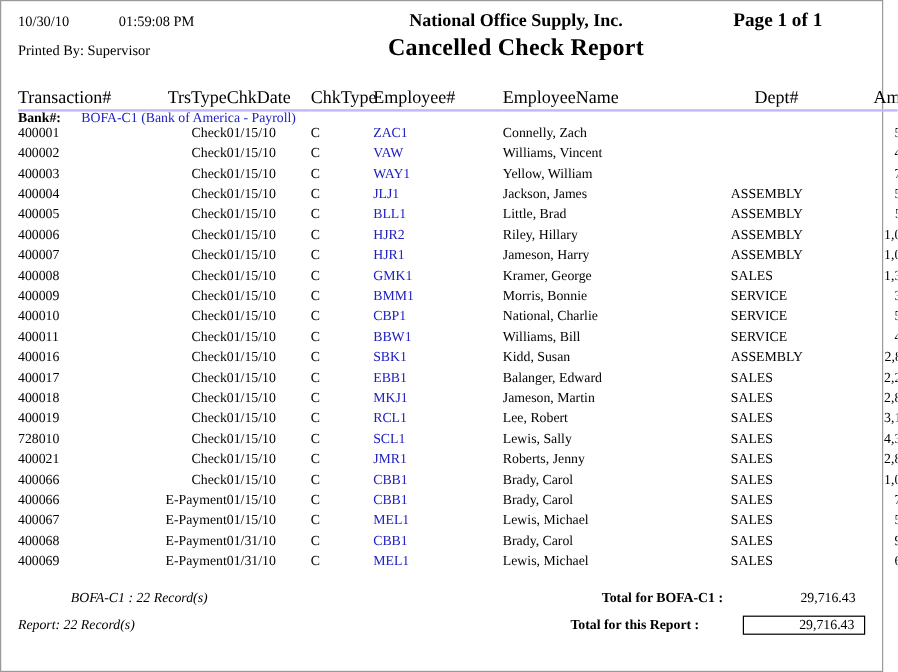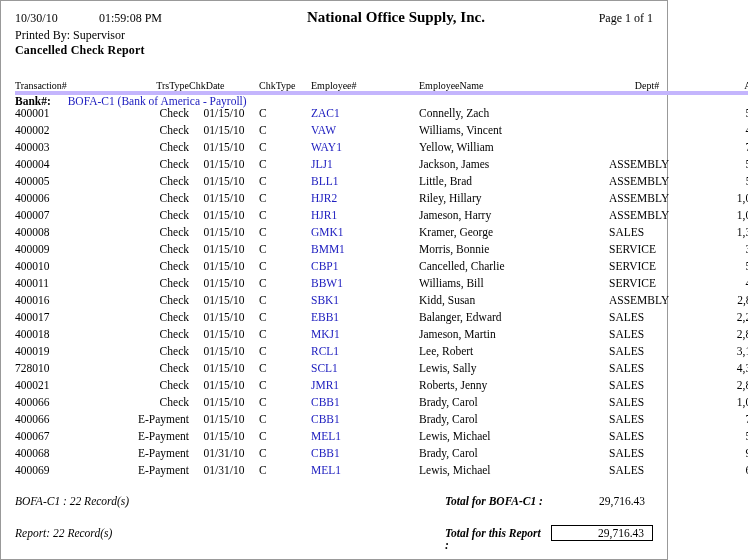--- a/index.html
+++ b/index.html
@@ -9,21 +9,21 @@
   body {
     width: 748px;
     height: 560px;
     background: #ffffff;
     font-family: "Liberation Serif", serif;
     color: #000000;
     overflow: hidden;
   }
   .page {
     position: relative;
-    width: 668px;
+    width: 736px;
     height: 560px;
     border: 1px solid #999999;
     box-sizing: border-box;
     padding: 8px 14px 0 14px;
   }
   
   .hdr-row1 {
     display: flex;
     align-items: baseline;
     font-size: 12px;
@@ -31,38 +31,37 @@
   .hdr-date { width: 84px; }
   .hdr-time { width: 150px; }
   .hdr-company {
     flex: 1;
     text-align: center;
     font-weight: bold;
     font-size: 15px;
   }
   .hdr-page {
     width: 110px;
-    text-align: right;
-    font-size: 12px;
+    font-size: 16px;
+    font-weight: bold;
   }
   .hdr-row2 {
     display: flex;
     align-items: baseline;
     margin-top: 2px;
-    flex-direction: column;
   }
   .hdr-printedby {
     width: 234px;
     font-size: 12px;
   }
   .hdr-title {
     flex: 1;
     text-align: center;
     font-weight: bold;
-    font-size: 12px;
+    font-size: 20px;
     letter-spacing: 0.2px;
   }
   .hdr-spacer { width: 110px; }
 
   
   .report {
     margin-top: 22px;
     font-size: 11.5px;
   }
   table.grid {
@@ -78,24 +77,24 @@
   .col-trans   { width: 108px; }
   .col-trstype { width: 66px; }
   .col-chkdate { width: 70px; }
   .col-chktype { width: 52px; }
   .col-emp     { width: 108px; }
   .col-empname { width: 190px; }
   .col-dept    { width: 76px; }
   .col-amount  { width: 92px; }
 
   thead th {
-    font-size: 10px;
+    font-size: 15px;
     font-weight: bold;
     padding-bottom: 2px;
-    border-bottom: 4px solid #c4b5fd;
+    border-bottom: 2px solid #c4b5fd;
   }
   .th-trans   { text-align: left; }
   .th-trstype { text-align: right; }
   .th-chkdate { text-align: left; }
   .th-chktype { text-align: left; }
   .th-emp     { text-align: left; }
   .th-empname { text-align: left; }
   .th-dept    { text-align: center; }
   .th-amount  { text-align: right; }
 
@@ -111,21 +110,21 @@
   }
   tbody tr.data td {
     height: 17px;
     font-size: 11.5px;
   }
   .c-trans {
     text-align: left;
     padding-left: 30px;
   }
   .c-trstype { text-align: right; }
-  .c-chkdate { text-align: center; padding-left: 2px;}
+  .c-chkdate { text-align: left; padding-left: 2px;}
   .c-chktype { text-align: left; padding-left: 14px; }
   .c-emp {
     color: #2020c0;
     text-align: left;
     padding-left: 4px;
   }
   .c-empname { text-align: left; }
   .c-dept { text-align: left; padding-left: 8px; }
   .c-amount { text-align: right; padding-right: 8px; }
 
@@ -135,36 +134,35 @@
     align-items: baseline;
     font-size: 11.5px;
     margin-top: 10px;
   }
   .f-left {
     font-style: italic;
     width: 430px;
   }
   .f-label {
     flex: 1;
-    text-align: left;
+    text-align: center;
     font-weight: bold;
     padding-right: 6px;
-    font-style: italic;
   }
   .f-amount {
     width: 92px;
     text-align: right;
     padding-right: 8px;
   }
   .f-amount.boxed {
     border: 1px solid #000000;
     padding: 1px 8px 1px 0;
   }
-  .bank-total { margin-top: 14px; }
-  .report-total { margin-top: 18px; }
+  .bank-total { margin-top: 14px; margin-left: 44px; }
+  .report-total { margin-top: 8px; }
 </style>
 </head>
 <body>
 
 <div class="page">
 
   <div class="hdr-row1">
     <div class="hdr-date">10/30/10</div>
     <div class="hdr-time">01:59:08 PM</div>
     <div class="hdr-company">National Office Supply, Inc.</div>
@@ -297,21 +295,21 @@
             <td class="c-empname">Morris, Bonnie</td>
             <td class="c-dept">SERVICE</td>
             <td class="c-amount">348.59</td>
           </tr>
           <tr class="data">
             <td class="c-trans">400010</td>
             <td class="c-trstype">Check</td>
             <td class="c-chkdate">01/15/10</td>
             <td class="c-chktype">C</td>
             <td class="c-emp">CBP1</td>
-            <td class="c-empname">Cancelled, Charlie</td>
+            <td class="c-empname">National, Charlie</td>
             <td class="c-dept">SERVICE</td>
             <td class="c-amount">543.42</td>
           </tr>
           <tr class="data">
             <td class="c-trans">400011</td>
             <td class="c-trstype">Check</td>
             <td class="c-chkdate">01/15/10</td>
             <td class="c-chktype">C</td>
             <td class="c-emp">BBW1</td>
             <td class="c-empname">Williams, Bill</td>

